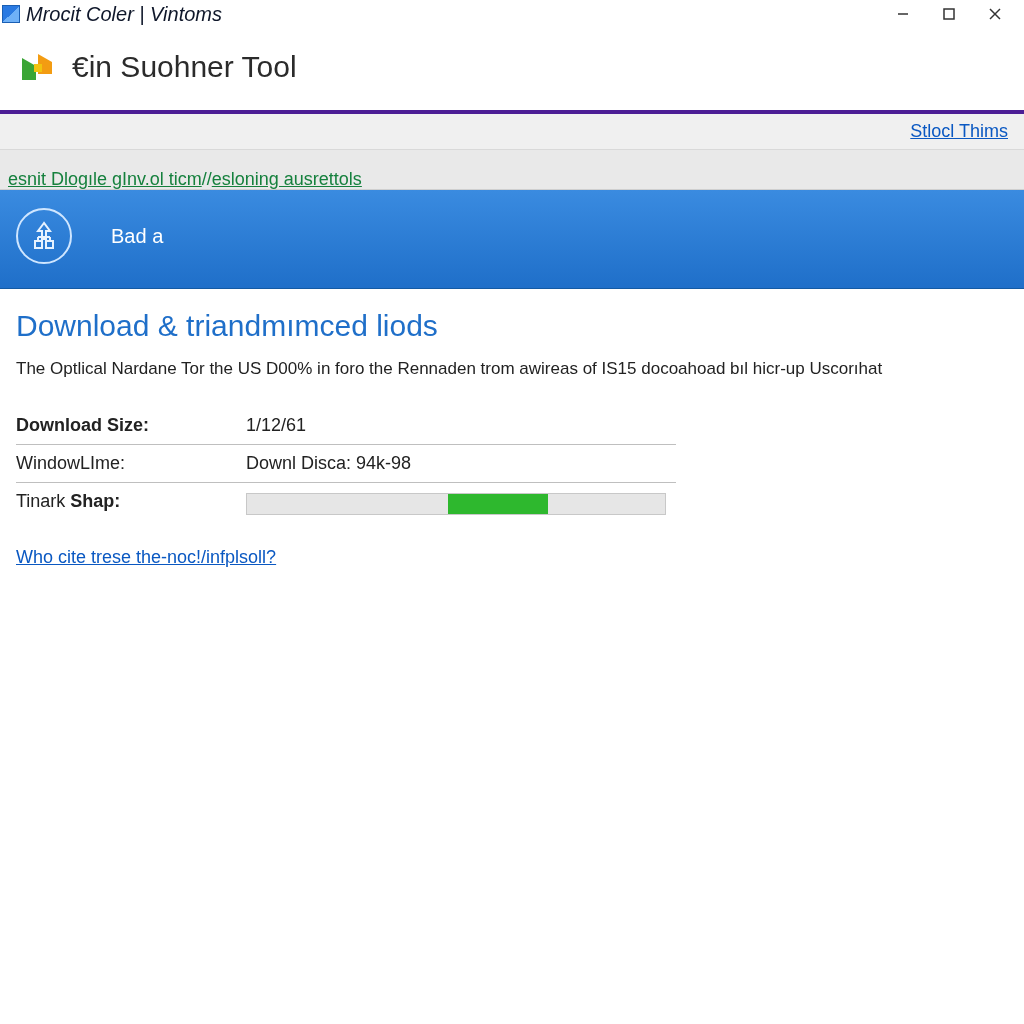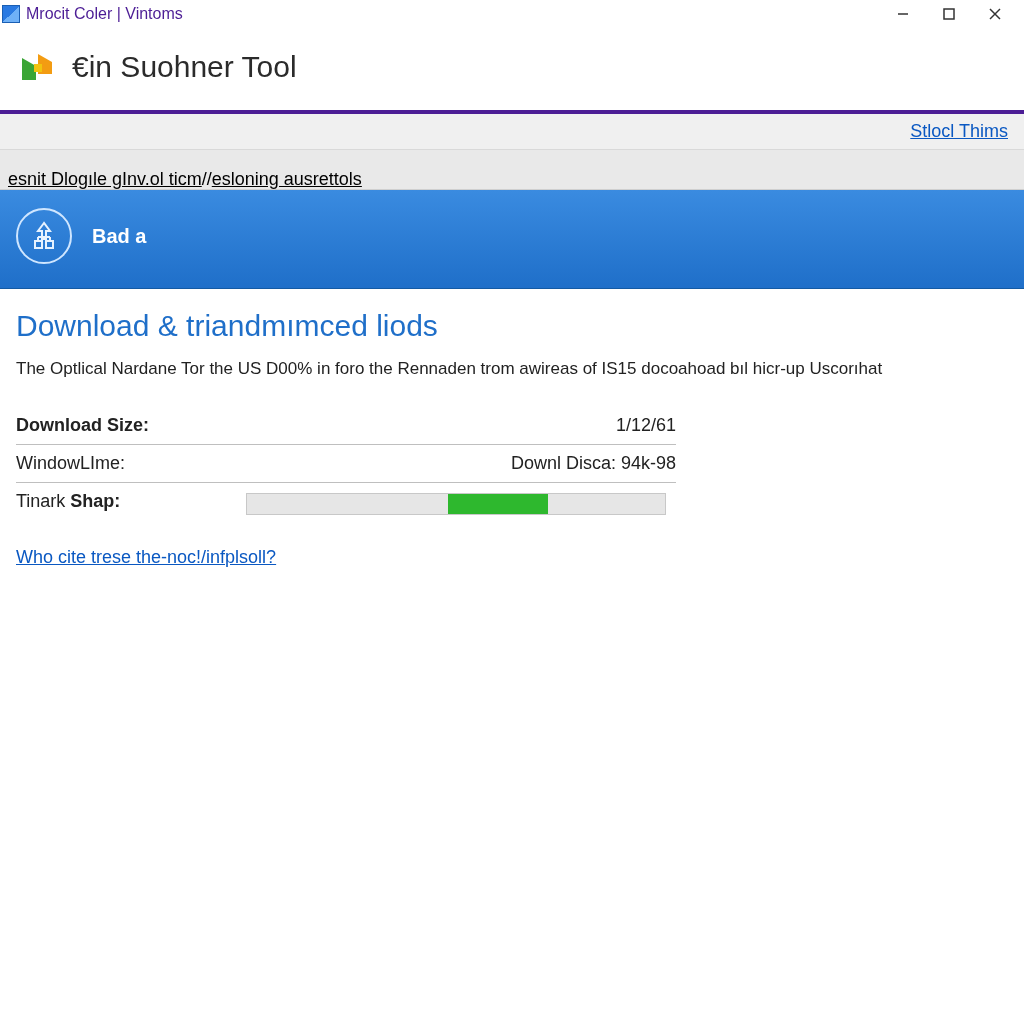--- a/index.html
+++ b/index.html
@@ -22,23 +22,24 @@
     background: #fff;
   }
   .titlebar .tb-icon {
     width: 18px; height: 18px;
     margin: 0 6px 0 2px;
     display: inline-block;
     background: linear-gradient(135deg, #2a7ae2 50%, #6fb1f7 50%);
     border: 1px solid #1a5fb4;
   }
   .titlebar .tb-title {
-    font-size: 16px;
-    color: #4c1d95;
+    font-size: 20px;
+    color: #0f172a;
     flex: 0 0 auto;
+    font-style: italic;
   }
   .titlebar .tb-spacer { flex: 1; }
   .win-btn {
     width: 46px; height: 28px;
     display: flex; align-items: center; justify-content: center;
     font-size: 18px;
     color: #333;
   }
   .win-btn svg { stroke: #333; stroke-width: 1.5; fill: none; }
 
@@ -82,21 +83,21 @@
   .crumb-row {
     background: #e9e9e9;
     border-bottom: 1px solid #cfcfcf;
     height: 40px;
     display: flex;
     align-items: center;
     padding: 0 8px;
     font-size: 18px;
   }
   .crumb-row .link { font-size: 18px; }
-  .crumb-text { color: #000000; margin-top: 20px; }
+  .crumb-text { color: #15803d; margin-top: 20px; }
 
   
   .blue-banner {
     background: linear-gradient(to bottom, #3a8be0 0%, #1f6fc9 100%);
     color: #fff;
     padding: 18px 16px 24px 16px;
     display: flex;
     align-items: center;
     border-bottom: 1px solid #145aa3;
   }
@@ -106,21 +107,22 @@
     border-radius: 50%;
     display: flex;
     align-items: center;
     justify-content: center;
     margin-right: 20px;
     flex-shrink: 0;
   }
   .banner-icon svg { stroke: #e6f2ff; fill: none; stroke-width: 2; }
   .banner-text .line1 {
     font-size: 20px;
-    font-weight: 700;
+    font-weight: 400;
+    margin-left: 19px;
   }
   .banner-text .line2 {
     font-size: 24px;
     font-weight: 400;
   }
 
   
   .content {
     padding: 20px 16px;
   }
@@ -143,21 +145,21 @@
     padding: 8px 0;
     border-bottom: 1px solid #bfbfbf;
     font-size: 18px;
   }
   .drow:last-of-type { border-bottom: none; }
   .dlabel {
     width: 230px;
     font-weight: 400;
   }
   .dlabel.bold, .dlabel .bold { font-weight: 700; }
-  .dvalue { flex: 1; text-align: right; }
+  .dvalue { flex: 1; }
 
   
   .progress {
     width: 420px;
     height: 22px;
     background: #e6e6e6;
     border: 1px solid #c8c8c8;
     position: relative;
     margin-top: 2px;
   }

